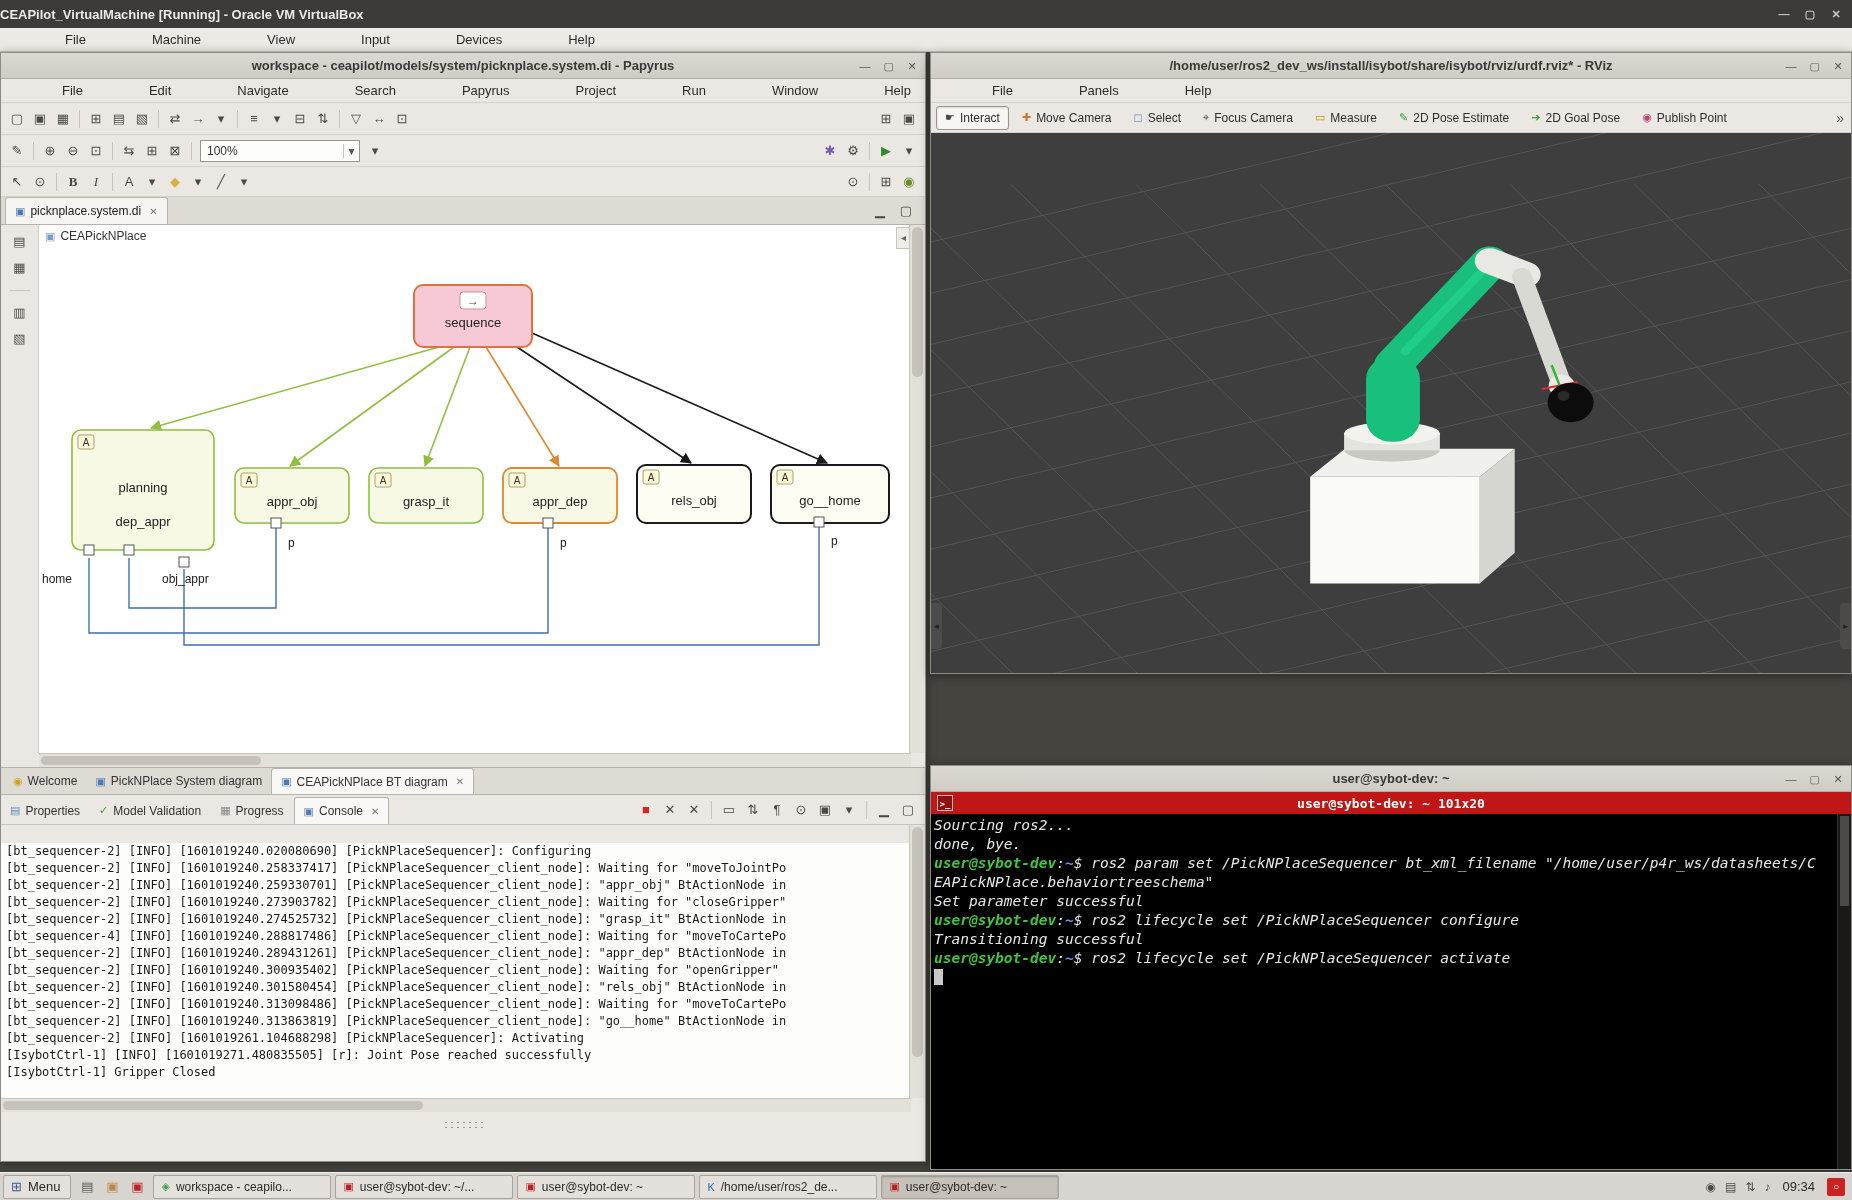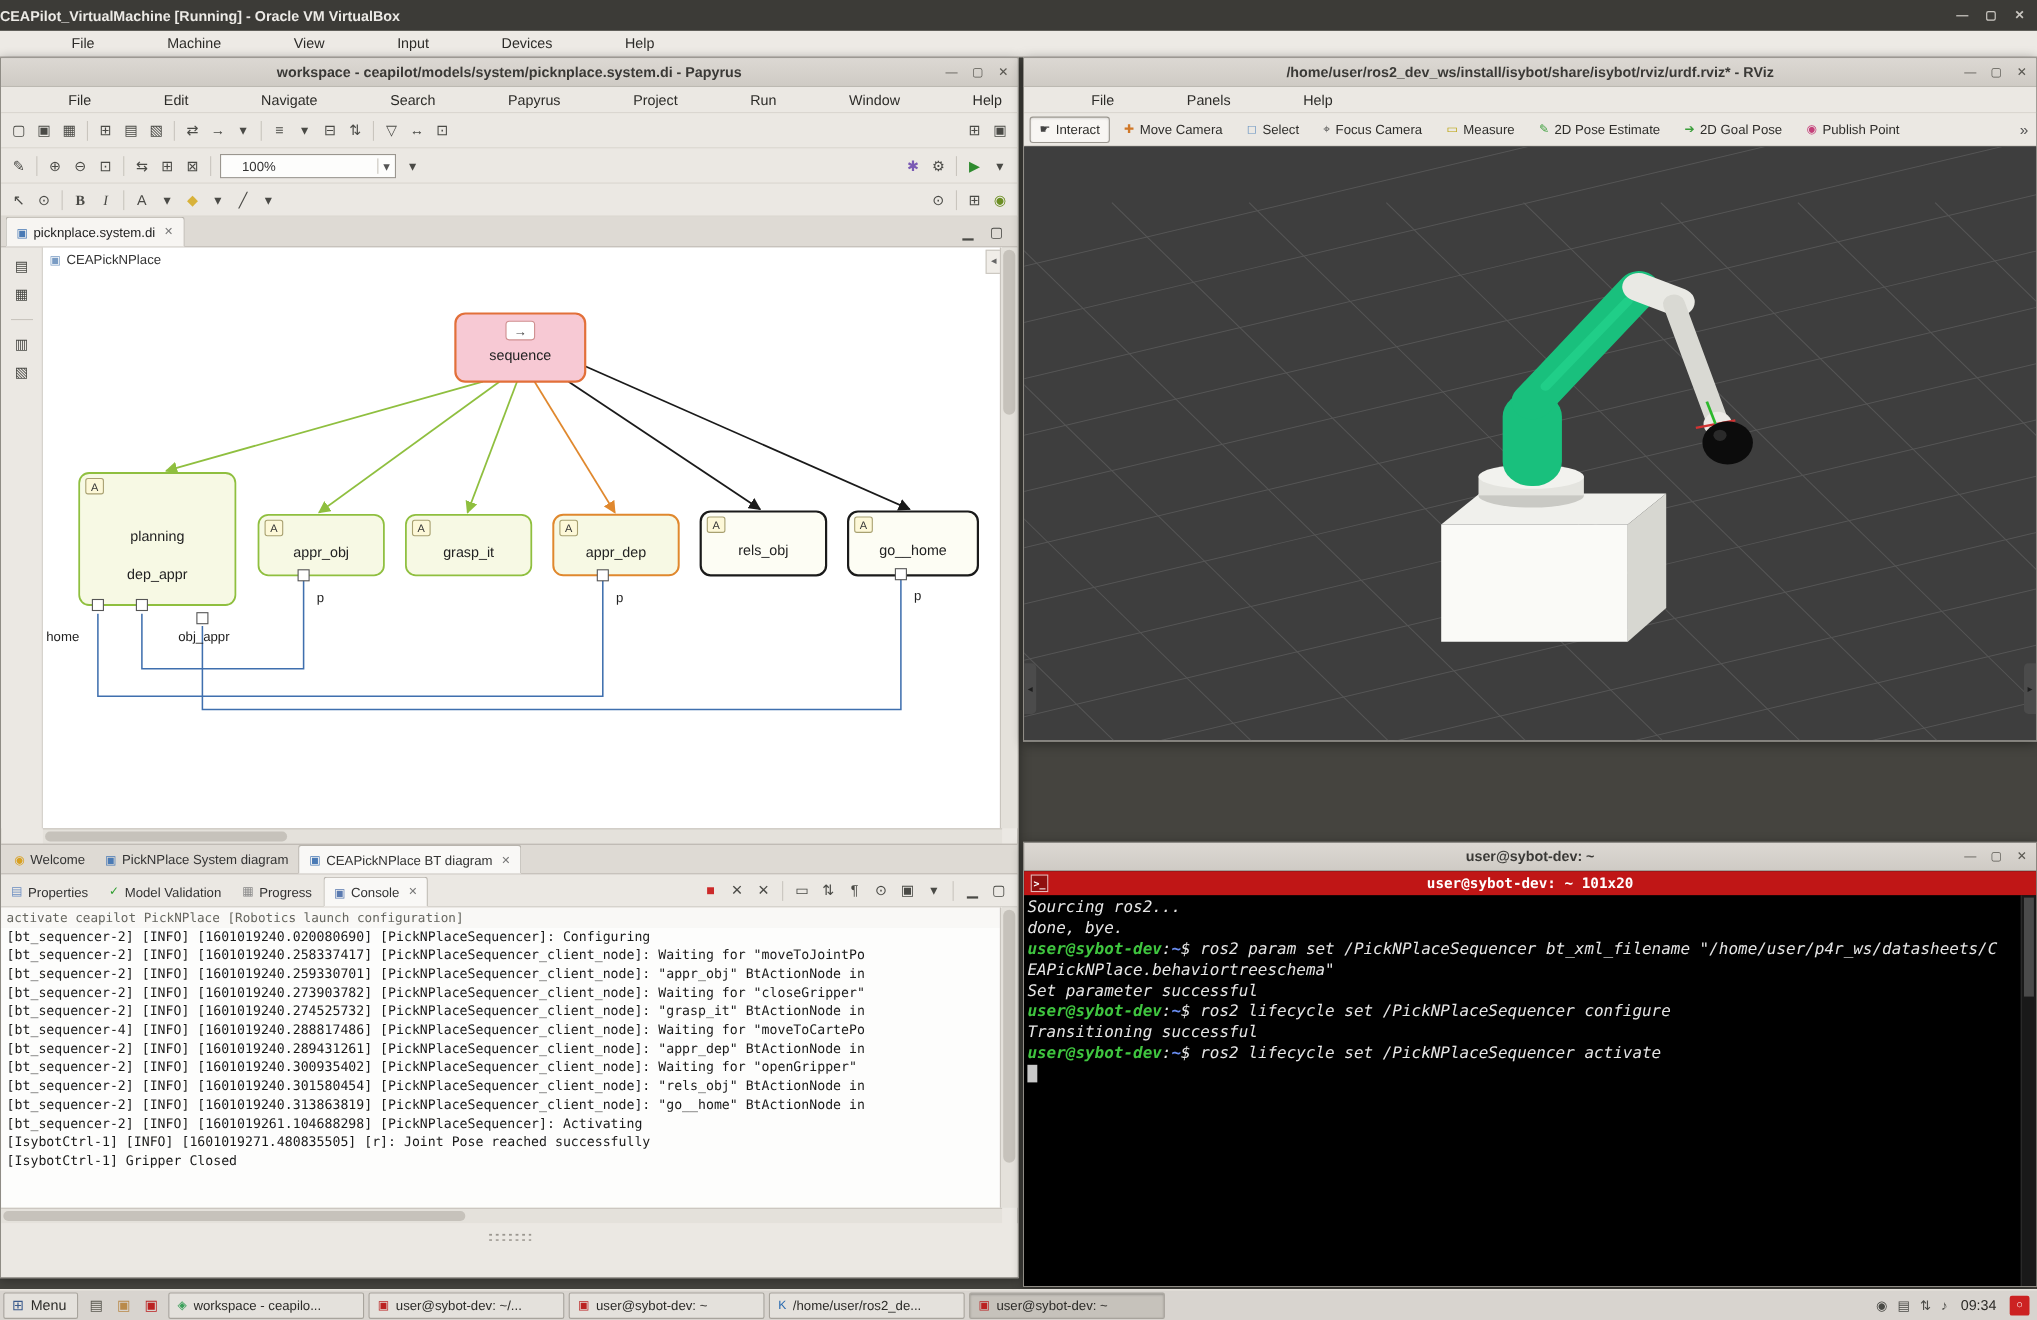--- a/index.html
+++ b/index.html
@@ -35,21 +35,21 @@
   .tb-btn.b { font-weight:bold; font-family:"Liberation Serif", serif; }
   .tb-btn.i { font-style:italic; font-family:"Liberation Serif", serif; }
   .tb-sep { width:1px; height:18px; background:#c9c5be; margin:0 4px; }
 
   
   #papyrus { left:0; top:0; width:926px; height:1110px; }
   .p-tb1 { top:50px;  height:32px; }
   .p-tb2 { top:82px;  height:32px; }
   .p-tb3 { top:114px; height:30px; }
   .zoom-combo { width:160px; height:22px; background:#fdfdfc; border:1px solid #9a968f; display:flex;
-    align-items:center; font-size:12px; color:#333; padding-left:19px; margin:0 4px; }
+    align-items:center; font-size:12px; color:#333; padding-left:6px; margin:0 4px; }
   .zoom-combo .caret { margin-left:auto; width:16px; text-align:center; color:#555; border-left:1px solid #c9c5be; }
 
   .editor-tabbar { position:absolute; top:144px; left:0; right:0; height:28px; background:#dedad4;
     border-bottom:1px solid #b8b4ad; display:flex; align-items:flex-end; }
   .etab { height:27px; display:flex; align-items:center; gap:5px; padding:0 9px; background:#f7f5f2;
     border:1px solid #b8b4ad; border-bottom:none; border-radius:3px 3px 0 0; font-size:12px; color:#222; margin-left:4px; }
   .tab-ic { font-size:11px; }
   .tab-close { color:#777; font-size:10px; margin-left:3px; }
   .editor-tab-right { margin-left:auto; display:flex; gap:4px; padding:0 8px; align-items:center; height:100%; }
 
@@ -423,31 +423,31 @@
             <span class="tb-btn">¶</span>
             <span class="tb-btn">⊙</span>
             <span class="tb-btn">▣</span>
             <span class="tb-btn">▾</span>
             <span class="tb-sep"></span>
             <span class="tb-btn">▁</span>
             <span class="tb-btn">▢</span>
           </div>
       </div>
 
-      <div class="console-header">activate ceapilot PickNPlace [Robotics launch configuration]</div>
       <div class="console-body">
           <div class="console-line">[bt_sequencer-2] [INFO] [1601019240.020080690] [PickNPlaceSequencer]: Configuring</div>
           <div class="console-line">[bt_sequencer-2] [INFO] [1601019240.258337417] [PickNPlaceSequencer_client_node]: Waiting for "moveToJointPo</div>
           <div class="console-line">[bt_sequencer-2] [INFO] [1601019240.259330701] [PickNPlaceSequencer_client_node]: "appr_obj" BtActionNode in</div>
           <div class="console-line">[bt_sequencer-2] [INFO] [1601019240.273903782] [PickNPlaceSequencer_client_node]: Waiting for "closeGripper"</div>
           <div class="console-line">[bt_sequencer-2] [INFO] [1601019240.274525732] [PickNPlaceSequencer_client_node]: "grasp_it" BtActionNode in</div>
           <div class="console-line">[bt_sequencer-4] [INFO] [1601019240.288817486] [PickNPlaceSequencer_client_node]: Waiting for "moveToCartePo</div>
           <div class="console-line">[bt_sequencer-2] [INFO] [1601019240.289431261] [PickNPlaceSequencer_client_node]: "appr_dep" BtActionNode in</div>
           <div class="console-line">[bt_sequencer-2] [INFO] [1601019240.300935402] [PickNPlaceSequencer_client_node]: Waiting for "openGripper"</div>
           <div class="console-line">[bt_sequencer-2] [INFO] [1601019240.301580454] [PickNPlaceSequencer_client_node]: "rels_obj" BtActionNode in</div>
+          <div class="console-line">[bt_sequencer-2] [INFO] [1601019240.313098486] [PickNPlaceSequencer_client_node]: Waiting for "moveToCartePo</div>
           <div class="console-line">[bt_sequencer-2] [INFO] [1601019240.313863819] [PickNPlaceSequencer_client_node]: "go__home" BtActionNode in</div>
           <div class="console-line">[bt_sequencer-2] [INFO] [1601019261.104688298] [PickNPlaceSequencer]: Activating</div>
           <div class="console-line">[IsybotCtrl-1] [INFO] [1601019271.480835505] [r]: Joint Pose reached successfully</div>
           <div class="console-line">[IsybotCtrl-1] Gripper Closed</div>
         </div>
       <div class="console-vscroll">
           <div class="thumb"></div>
         </div>
       <div class="console-hscroll">
           <div class="thumb"></div>

